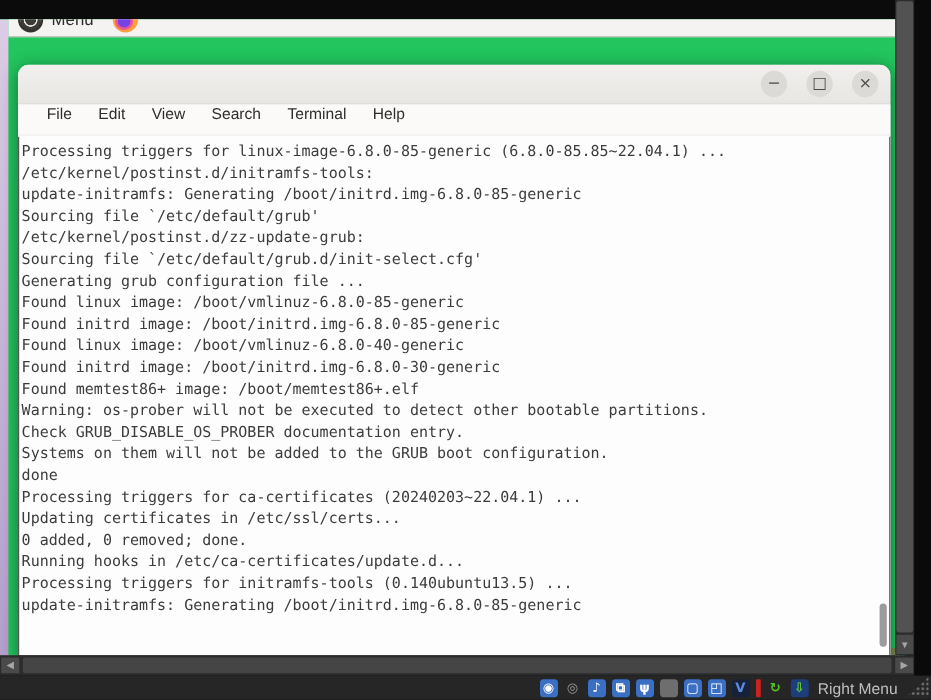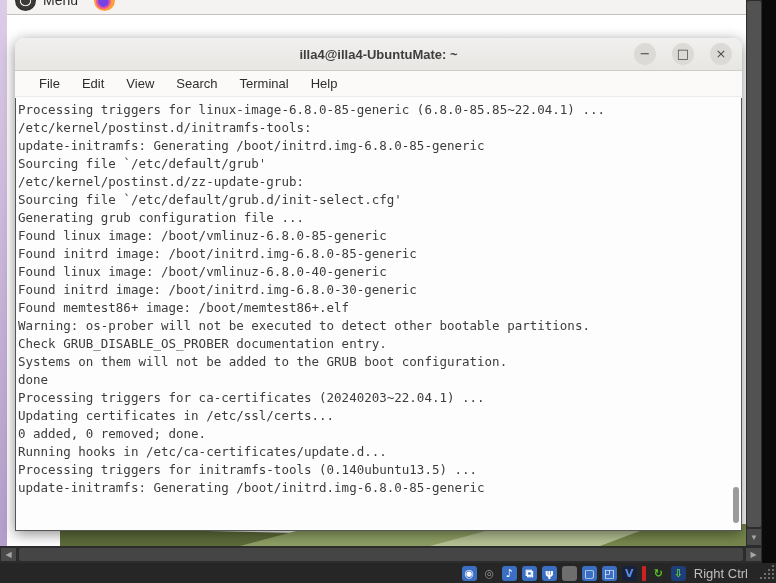--- a/index.html
+++ b/index.html
@@ -1,22 +1,22 @@
 <!DOCTYPE html>
 <html><head>
 <meta charset="utf-8">
 <style>
   * { margin:0; padding:0; box-sizing:border-box; }
   html,body { background:#000; }
   .screen { position:relative; width:776px; height:583px; overflow:hidden;
             background:#0b0b0b; font-family:"Liberation Sans", sans-serif; }
 
   
-  .guest { position:absolute; left:0; top:0; width:754px; height:546px;
-           background:#ffffff; overflow:hidden; }
+  .guest { position:absolute; left:0; top:16px; width:754px; height:546px;
+           background:#22c55e; overflow:hidden; }
   .stripe { position:absolute; left:0; top:0; width:7px; height:546px;
             background:linear-gradient(#dccce6,#b49ecb); }
   .poly { position:absolute; }
   .p1 { left:240px; top:506px; width:300px; height:40px; background:#8fa065;
         clip-path:polygon(0 100%, 50% 0, 100% 100%); }
   .p2 { left:430px; top:516px; width:320px; height:30px; background:#b7c395;
         clip-path:polygon(0 100%, 35% 0, 100% 40%, 100% 100%); }
   .p3 { left:600px; top:524px; width:146px; height:22px; background:#77884d;
         clip-path:polygon(0 100%, 40% 0, 100% 0, 100% 100%); }
   .p4 { left:60px; top:528px; width:260px; height:18px; background:#5d6c3a;
@@ -39,21 +39,21 @@
              border-radius:9px 9px 0 0; background:#fdfdfd;
              box-shadow:0 3px 14px rgba(0,0,0,0.45); }
   .titlebar { height:33px; background:linear-gradient(#f1f0ee,#e7e6e3);
               border-radius:9px 9px 0 0; border-bottom:1px solid #cfcdc9;
               position:relative; display:flex; align-items:center; justify-content:center; }
   .title { font-weight:bold; font-size:13px; color:#3e3e3e; }
   .winbtns { position:absolute; right:10px; top:5px; display:flex; gap:16px; }
   .winbtn { width:22px; height:22px; border-radius:50%; background:#dbdad6;
             color:#4b4b4b; font-size:13px; line-height:22px; text-align:center;
             font-family:"DejaVu Sans", sans-serif; }
-  .menubar { height:26px; background:#fbfaf9; display:flex; align-items:center;
+  .menubar { height:26px; background:#fbfaf9; display:flex; 
              padding-left:13px; border-bottom:1px solid #eeece9; }
   .menu-item { font-size:13px; color:#2e2e2e; padding:0 11px; }
   .term-body { position:absolute; left:0; right:0; top:60px; bottom:0;
                background:#fdfdfd; overflow:hidden;
                border-left:1px solid #565656; border-right:1px solid #565656;
                border-bottom:1px solid #565656; padding:3px 0 0 2px; }
   .term-line { font-family:"DejaVu Sans Mono", monospace; font-size:12.5px;
                line-height:18px; color:#3c3c3c; white-space:pre; }
   .term-thumb { position:absolute; right:2px; top:389px; width:6px; height:36px;
                 background:#9b9b9b; border-radius:3px; }
@@ -103,21 +103,20 @@
     <div class="panel" data-name="top-panel">
       <div class="menu-btn" data-name="menu-button">
         <span class="mate-logo" data-name="ubuntu-mate-logo-icon"></span>
         <span class="menu-label" data-name="menu-label">Menu</span>
       </div>
       <span class="firefox" data-name="firefox-icon"></span>
     </div>
 
     <div class="twindow" data-name="terminal-window">
       <div class="titlebar" data-name="terminal-titlebar">
-        <span class="title" data-name="window-title">illa4@illa4-UbuntuMate: ~</span>
         <div class="winbtns" data-name="window-controls" id="winbtns">
             <span class="winbtn" data-name="minimize-button">−</span>
             <span class="winbtn" data-name="maximize-button">□</span>
             <span class="winbtn" data-name="close-button">×</span>
           </div>
       </div>
       <div class="menubar" data-name="terminal-menubar" id="menubar">
           <span class="menu-item" data-name="menu-item-file">File</span>
           <span class="menu-item" data-name="menu-item-edit">Edit</span>
           <span class="menu-item" data-name="menu-item-view">View</span>
@@ -176,17 +175,17 @@
         <span class="st-icon" data-name="network-icon" style="background: rgb(58, 111, 196); color: rgb(255, 255, 255);">⧉</span>
         <span class="st-icon" data-name="usb-icon" style="background: rgb(58, 111, 196); color: rgb(255, 255, 255);">ψ</span>
         <span class="st-icon" data-name="shared-folder-icon" style="background: rgb(110, 110, 110); color: rgb(189, 189, 189);"></span>
         <span class="st-icon" data-name="display-icon" style="background: rgb(58, 111, 196); color: rgb(255, 255, 255);">▢</span>
         <span class="st-icon" data-name="recording-icon" style="background: rgb(58, 111, 196); color: rgb(255, 255, 255);">◰</span>
         <span class="st-icon" data-name="virtualization-icon" style="background: rgb(23, 34, 58); color: rgb(91, 138, 224);">V</span>
         <span class="st-icon" data-name="red-indicator" style="background: rgb(204, 34, 34); color: rgb(204, 34, 34);"></span>
         <span class="st-icon" data-name="auto-resize-icon" style="background: transparent; color: rgb(88, 195, 34);">↻</span>
         <span class="st-icon" data-name="drag-drop-icon" style="background: rgb(29, 62, 122); color: rgb(106, 208, 58);">⇩</span>
       </div>
-    <span class="kbd-ind" data-name="host-key-indicator">Right Ctrl</span>
+    <span class="kbd-ind" data-name="host-key-indicator">Right Menu</span>
     <div class="grip" data-name="resize-grip"></div>
   </div>
 
 </div>
 
 </body></html>

